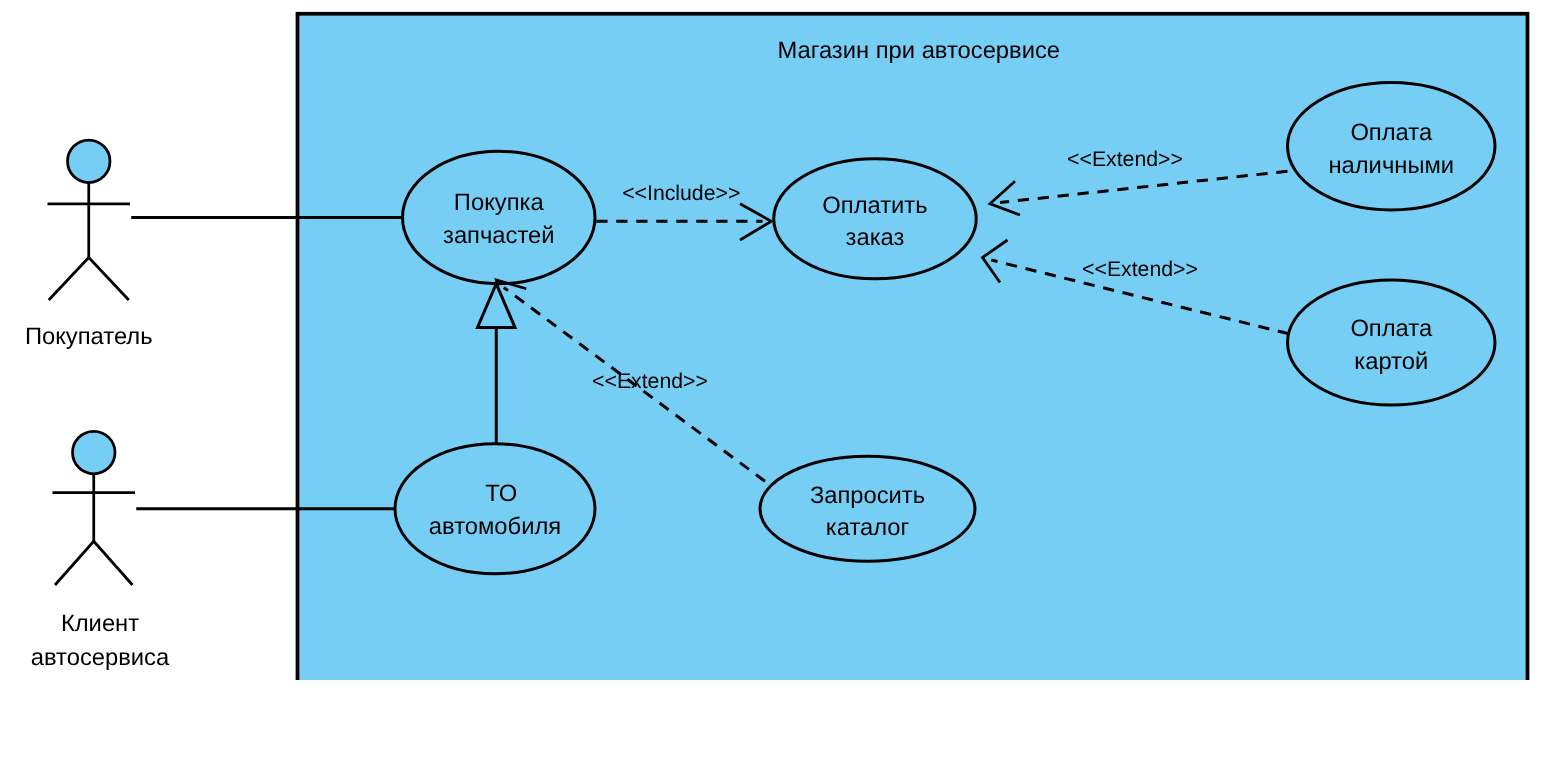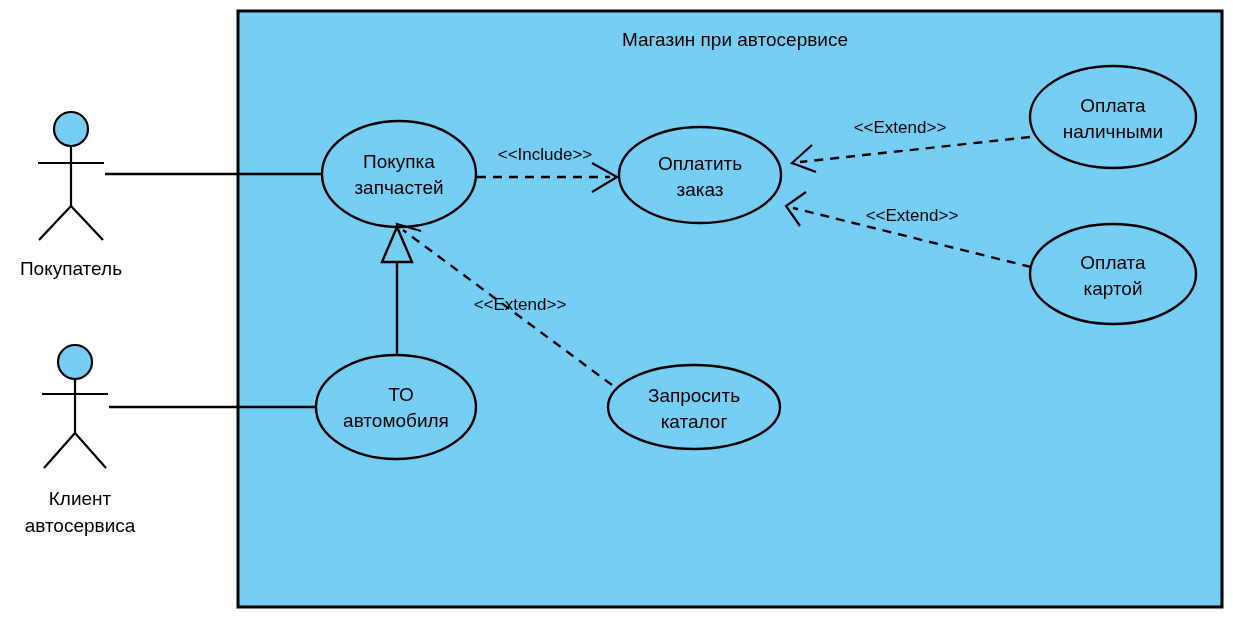--- a/index.html
+++ b/index.html
@@ -6,21 +6,21 @@
     margin: 0;
     padding: 0;
     background: #ffffff;
   }
   body {
     font-family: "Liberation Sans", sans-serif;
   }
   #canvas {
     position: relative;
     width: 1233px;
-    height: 621px;
+    height: 544px;
     background: #ffffff;
     overflow: hidden;
     text-align: right;
   }
   #diagram-svg {
     position: absolute;
     left: 0;
     top: 0;
   }
   .uml-text {

